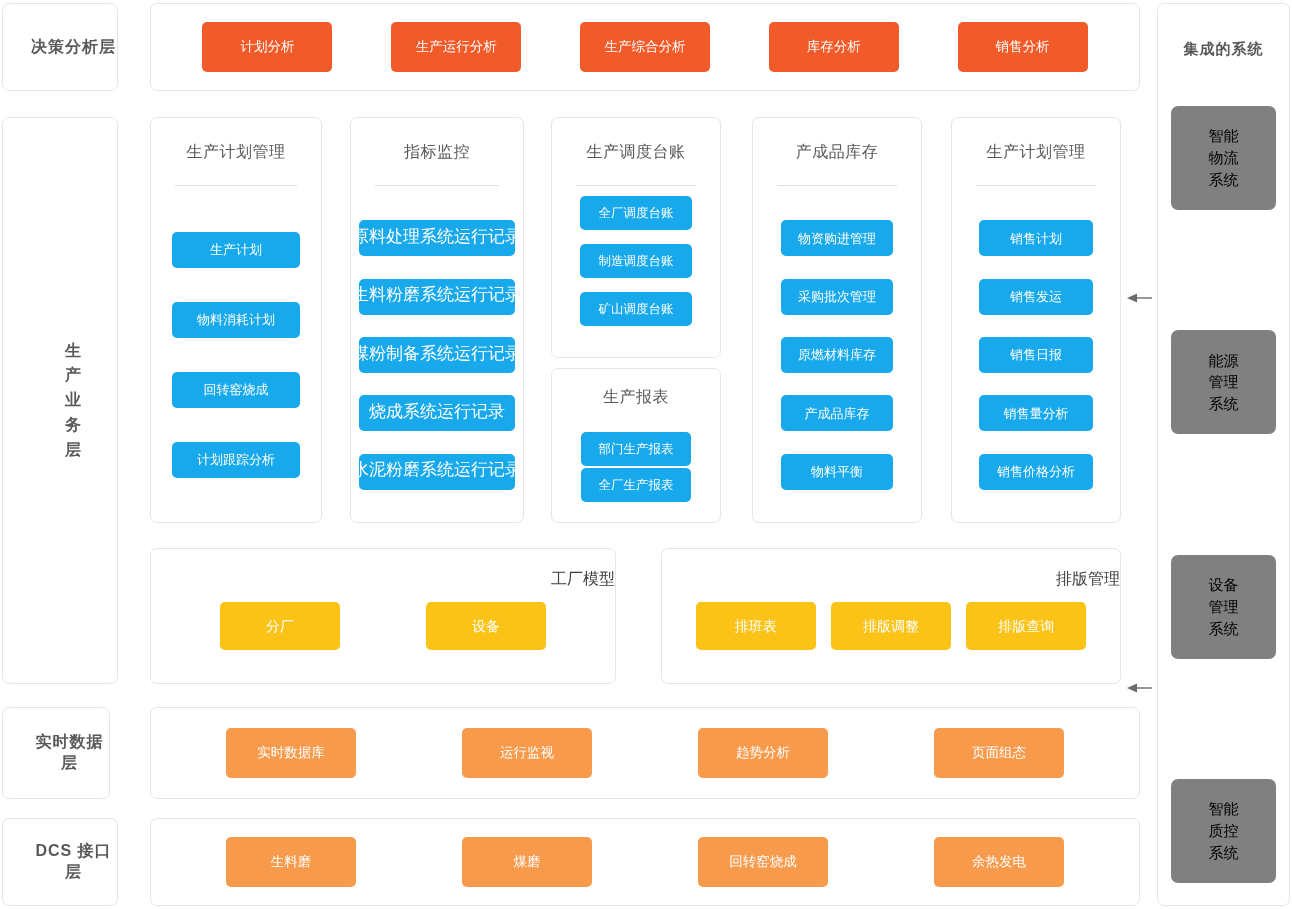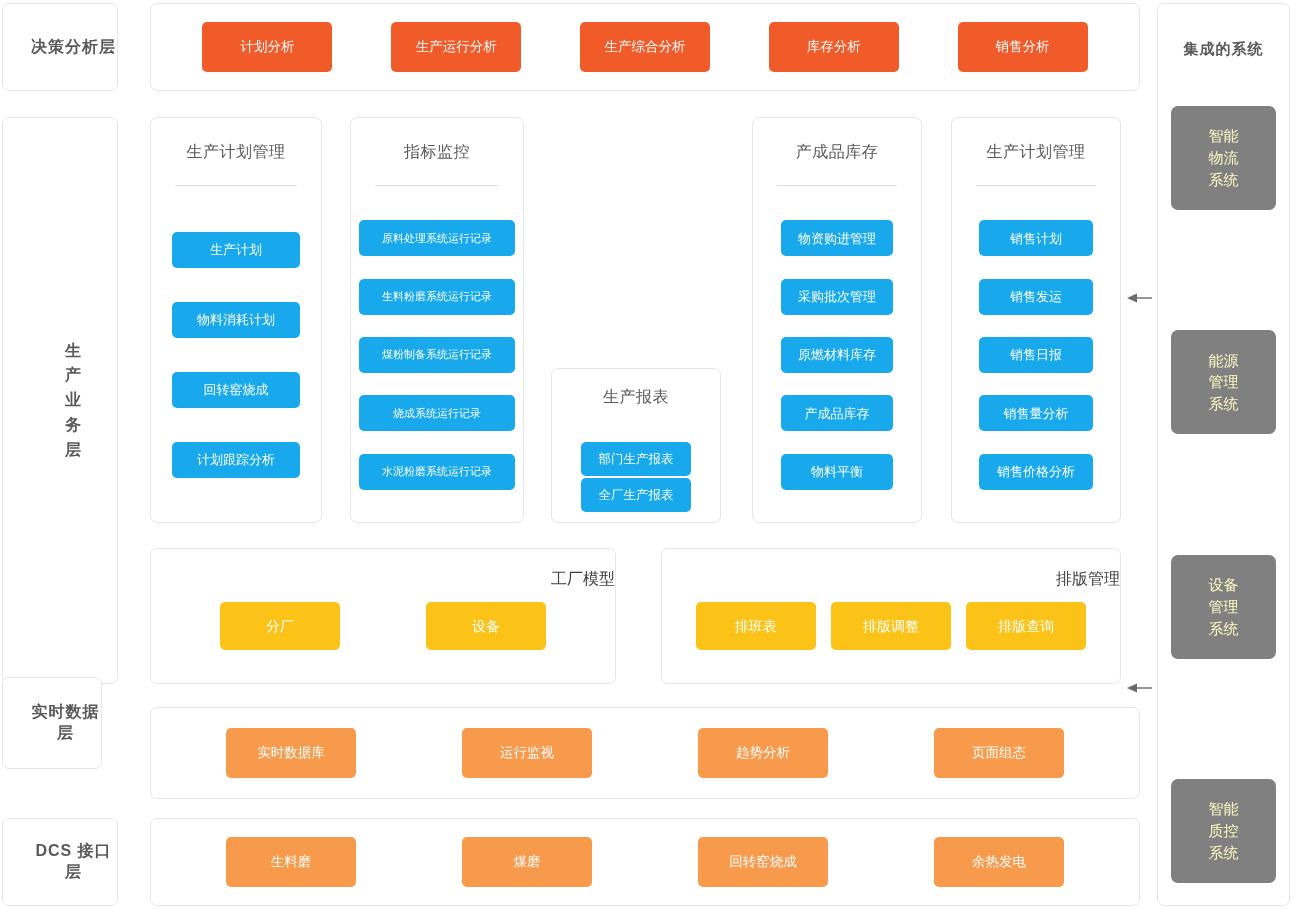--- a/index.html
+++ b/index.html
@@ -118,29 +118,29 @@
 
   
   #card-plan      { left:150px;  top:117px; width:172px; height:406px; }
   #card-kpi       { left:350px;  top:117px; width:174px; height:406px; }
   #card-dispatch  { left:551px;  top:117px; width:170px; height:241px; }
   #card-report    { left:551px;  top:368px; width:170px; height:155px; }
   #card-stock     { left:752px;  top:117px; width:170px; height:406px; }
   #card-sales     { left:951px;  top:117px; width:170px; height:406px; }
 
   #card-plan      .pill { width: 128px; }
-  #card-kpi       .pill { width: 156px; font-size: 11px; }
+  #card-kpi       .pill { width: 156px; font-size: 17px; font-family: Liberation Mono, monospace; }
   #card-dispatch  .pill { width: 112px; height: 34px; font-size: 12.5px; }
   #card-report    .pill { width: 110px; height: 34px; font-size: 12.5px; }
   #card-stock     .pill { width: 112px; }
   #card-sales     .pill { width: 114px; }
 
   #card-dispatch .card-body { justify-content: flex-start; gap: 14px; padding-top: 2px; }
   #card-report .card-title { margin-top: 18px; }
-  #card-report .card-body { justify-content: flex-end; gap: 2px; padding-top: 14px; }
+  #card-report .card-body { justify-content: center; gap: 2px; padding-top: 14px; }
 
   
   #card-factory-model { left:150px;  top:548px; width:466px; height:136px; }
   #card-shift-mgmt    { left:661px;  top:548px; width:460px; height:136px; }
   .wide-card-title {
     font-size: 16px;
     color: #404040;
     text-align: right;
     margin-top: 20px;
   }
@@ -161,21 +161,21 @@
     display: flex;
     align-items: center;
     justify-content: space-around;
     padding: 0 22px;
   }
   .bottom-strip .pill { width: 130px; height: 50px; font-size: 13.5px; }
 
   
   #lbl-decision { left:2px;  top:3px;   width:116px; height:88px; }
   #lbl-business { left:2px;  top:117px; width:116px; height:567px; }
-  #lbl-realtime { left:2px;  top:677px; width:100px; height:92px; }
+  #lbl-realtime { left:2px;  top:707px; width:108px; height:92px; }
   #lbl-dcs      { left:2px;  top:818px; width:116px; height:88px; }
 
   
   #integrated-panel { left:1157px; top:3px; width:133px; height:903px; }
   .integrated-title {
     margin-top: 36px;
     text-align: center;
     font-size: 15px;
     font-weight: bold;
     color: #595959;
@@ -188,21 +188,21 @@
     display: flex;
     flex-direction: column;
     align-items: center;
     justify-content: space-between;
   }
   .sys-box {
     width: 105px;
     height: 104px;
     background: #808080;
     border-radius: 7px;
-    color: #fef9c3;
+    color: #000000;
     display: flex;
     flex-direction: column;
     align-items: center;
     justify-content: center;
     font-size: 15px;
     line-height: 1.45;
     text-align: center;
   }
 
   
@@ -267,20 +267,29 @@
     <div class="card-divider"></div>
     <div class="card-body">
       <div class="pill blue">原料处理系统运行记录</div>
       <div class="pill blue">生料粉磨系统运行记录</div>
       <div class="pill blue">煤粉制备系统运行记录</div>
       <div class="pill blue">烧成系统运行记录</div>
       <div class="pill blue">水泥粉磨系统运行记录</div>
     </div>
   </div>
 
+  <div class="card" id="card-dispatch">
+    <div class="card-title">生产调度台账</div>
+    <div class="card-divider"></div>
+    <div class="card-body">
+      <div class="pill blue">全厂调度台账</div>
+      <div class="pill blue">制造调度台账</div>
+      <div class="pill blue">矿山调度台账</div>
+    </div>
+  </div>
 
   <div class="card" id="card-report">
     <div class="card-title">生产报表</div>
     <div class="card-body">
       <div class="pill blue">部门生产报表</div>
       <div class="pill blue">全厂生产报表</div>
     </div>
   </div>
 
   <div class="card" id="card-stock">

